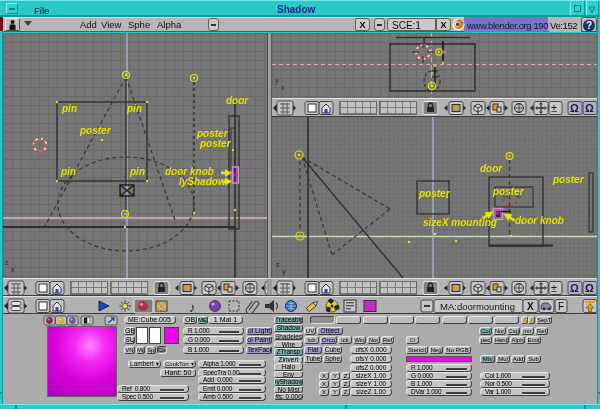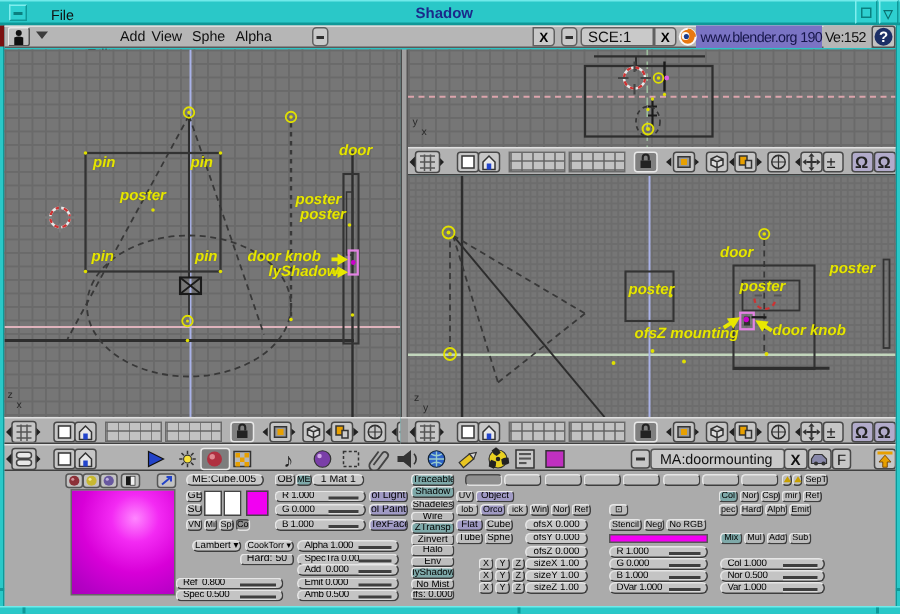--- a/index.html
+++ b/index.html
@@ -238,21 +238,21 @@
  <path d="M0 0 l8 4 v-2.7 h5 v-2.6 h-5 v-2.7 Z" fill="#e8e800" transform="translate(231.5,96.5) rotate(32)"></path>
  <line x1="229" y1="94.5" x2="239" y2="94.5" stroke="#1a1a1a" stroke-width="1.5"></line>
  <circle cx="225.5" cy="96" r="1.8" fill="#cc00cc"></circle>
  <text x="4" y="150" font-size="7" fill="#2a2a2a" font-family="Liberation Sans">z</text>
  <text x="10" y="157" font-size="7" fill="#2a2a2a" font-family="Liberation Sans">y</text>
 </svg>
 <span class="lbl" style="left:147px;top:71px;">poster</span>
 <span class="lbl" style="left:208px;top:46px;">door</span>
 <span class="lbl" style="left:221px;top:69px;">poster</span>
 <span class="lbl" style="left:281px;top:57px;">poster</span>
-<span class="lbl" style="left:151px;top:100px;">ofsZ mounting</span>
+<span class="lbl" style="left:151px;top:100px;">sizeX mounting</span>
 <span class="lbl" style="left:243px;top:98px;">door knob</span>
 </div>
 
 <div class="abs hdr" id="hdrTR" style="left:272px;top:98px;width:325px;height:19px;">
 <svg width="325" height="19" style="position:absolute;left:0;top:0;">
  <g>
   <path d="M1 9 l4 -4 v8 Z M24 9 l-4 -4 v8 Z" fill="#222"></path>
   <rect x="5" y="2" width="16" height="14" rx="2" fill="#c6c6c6" stroke="#484848"></rect>
   <path d="M8 5 h10 M8 9 h10 M8 13 h10 M11 4 v11 M15 4 v11" stroke="#555" fill="none"></path>
   <rect x="33" y="2.5" width="14" height="13" rx="2" fill="#c6c6c6" stroke="#484848"></rect>

